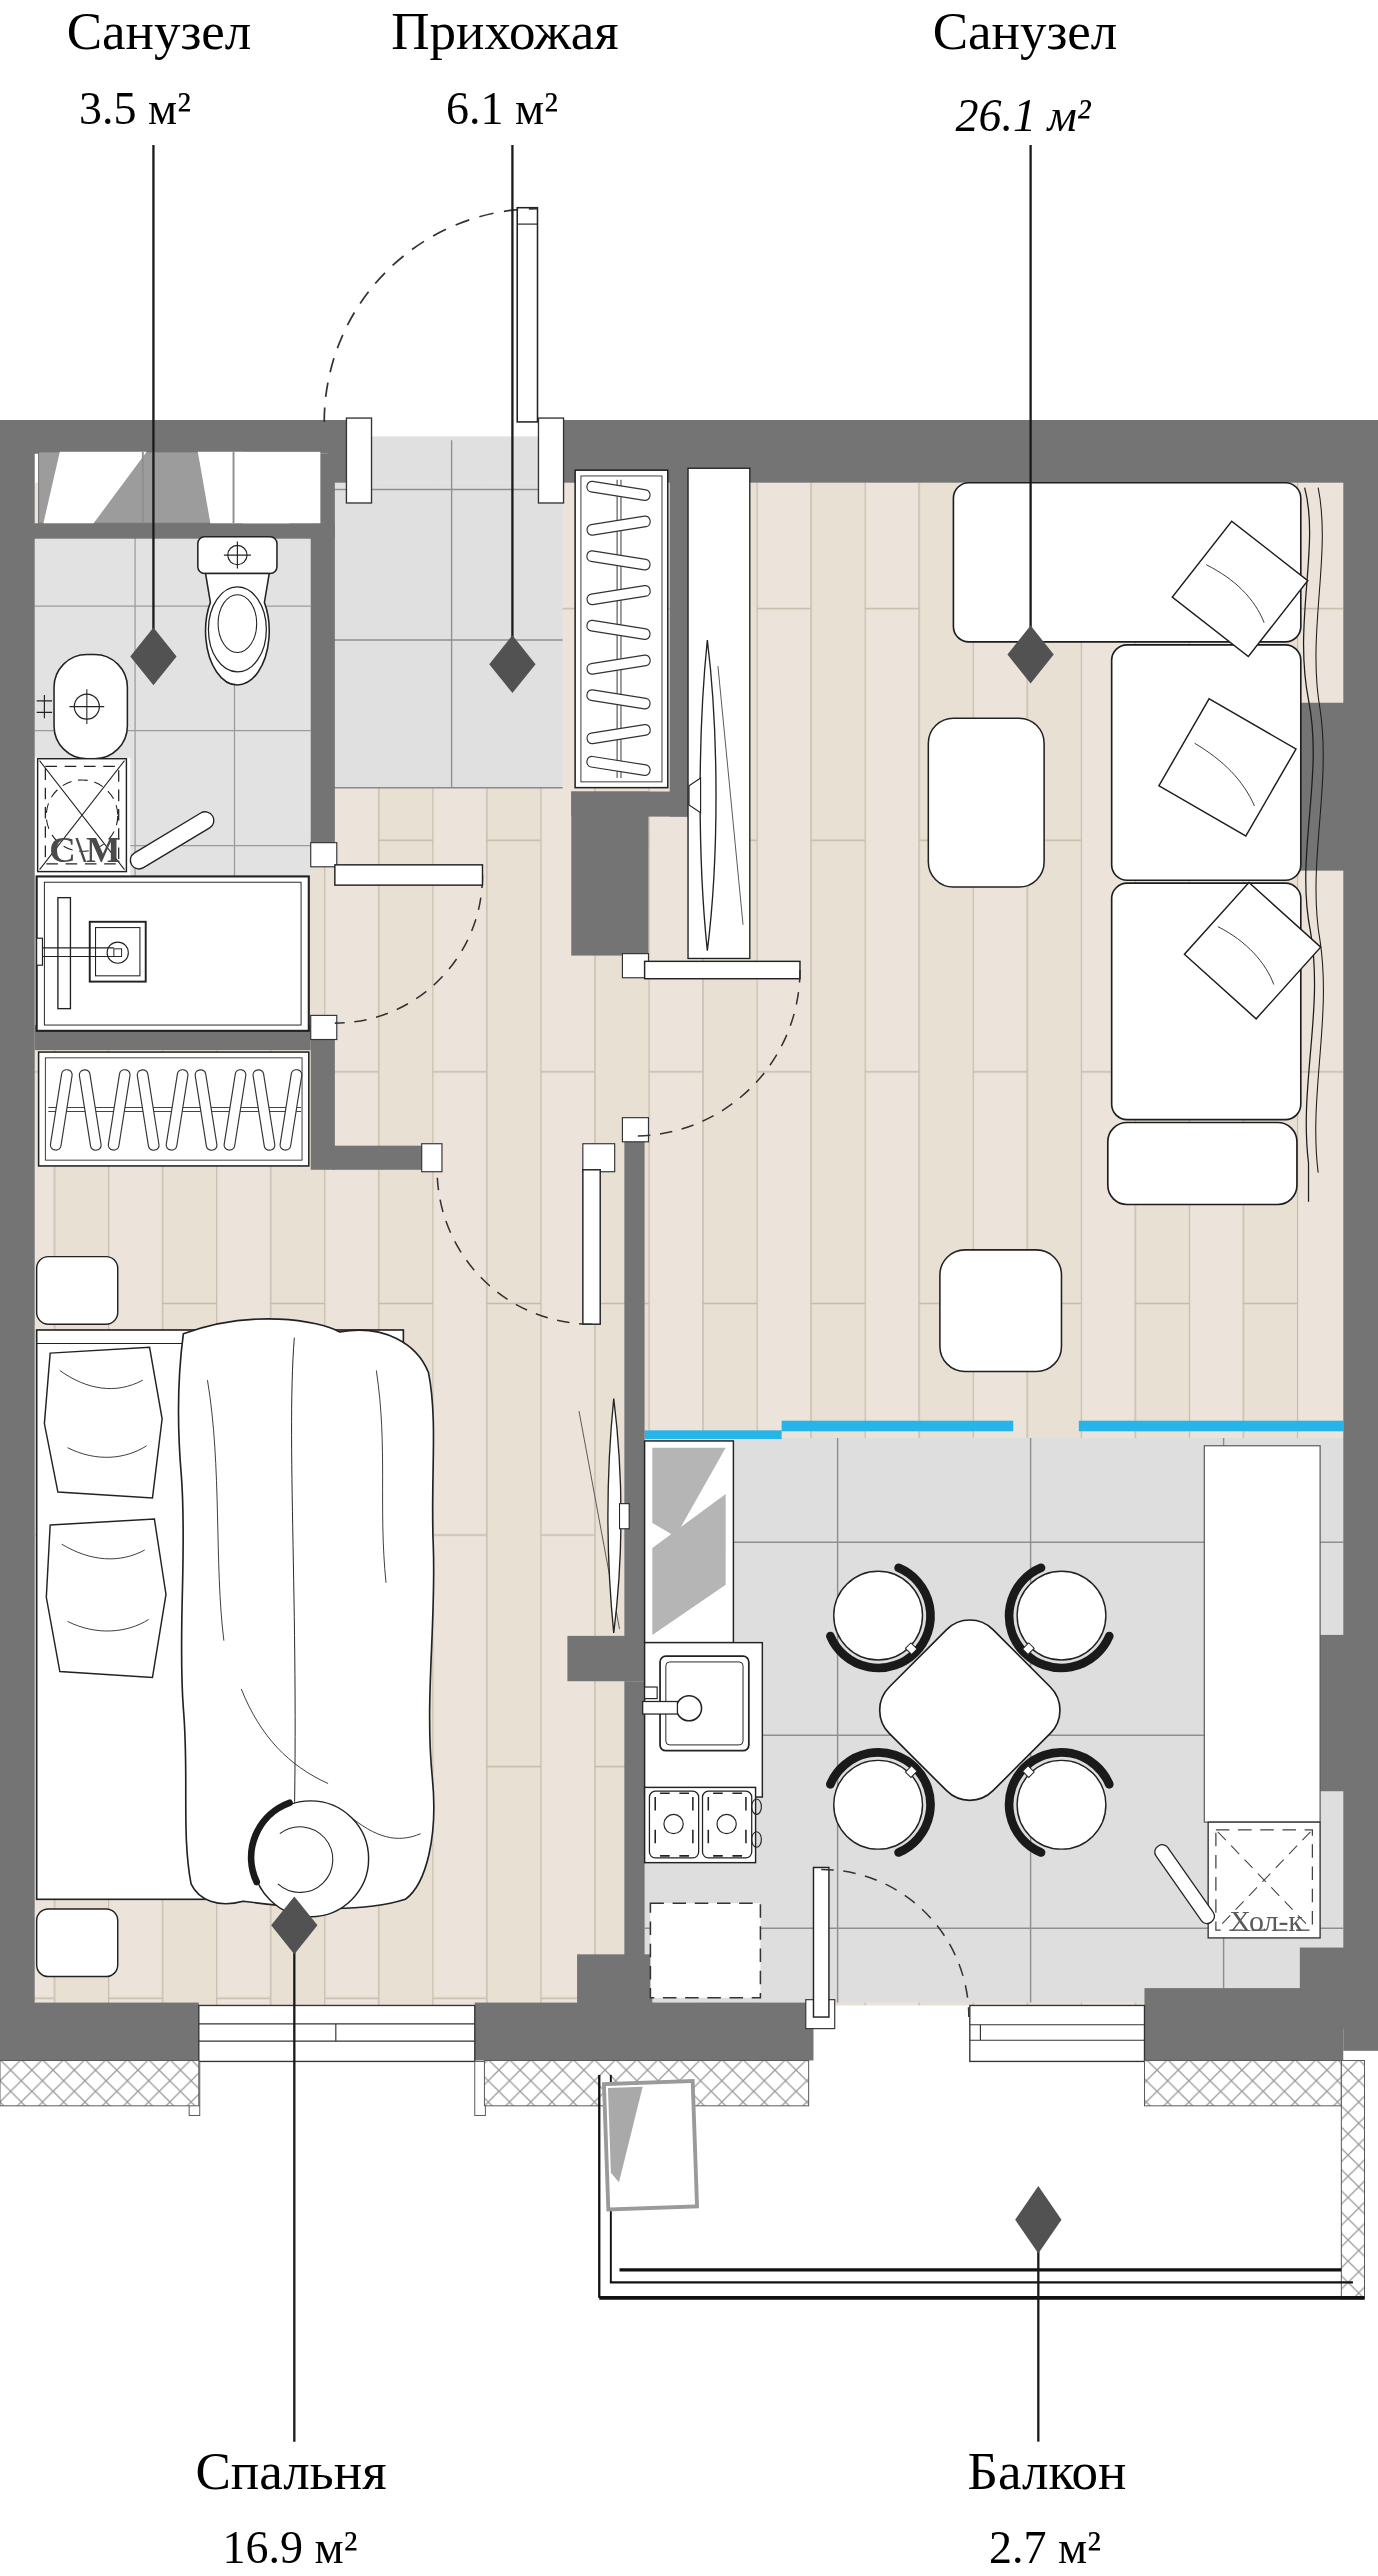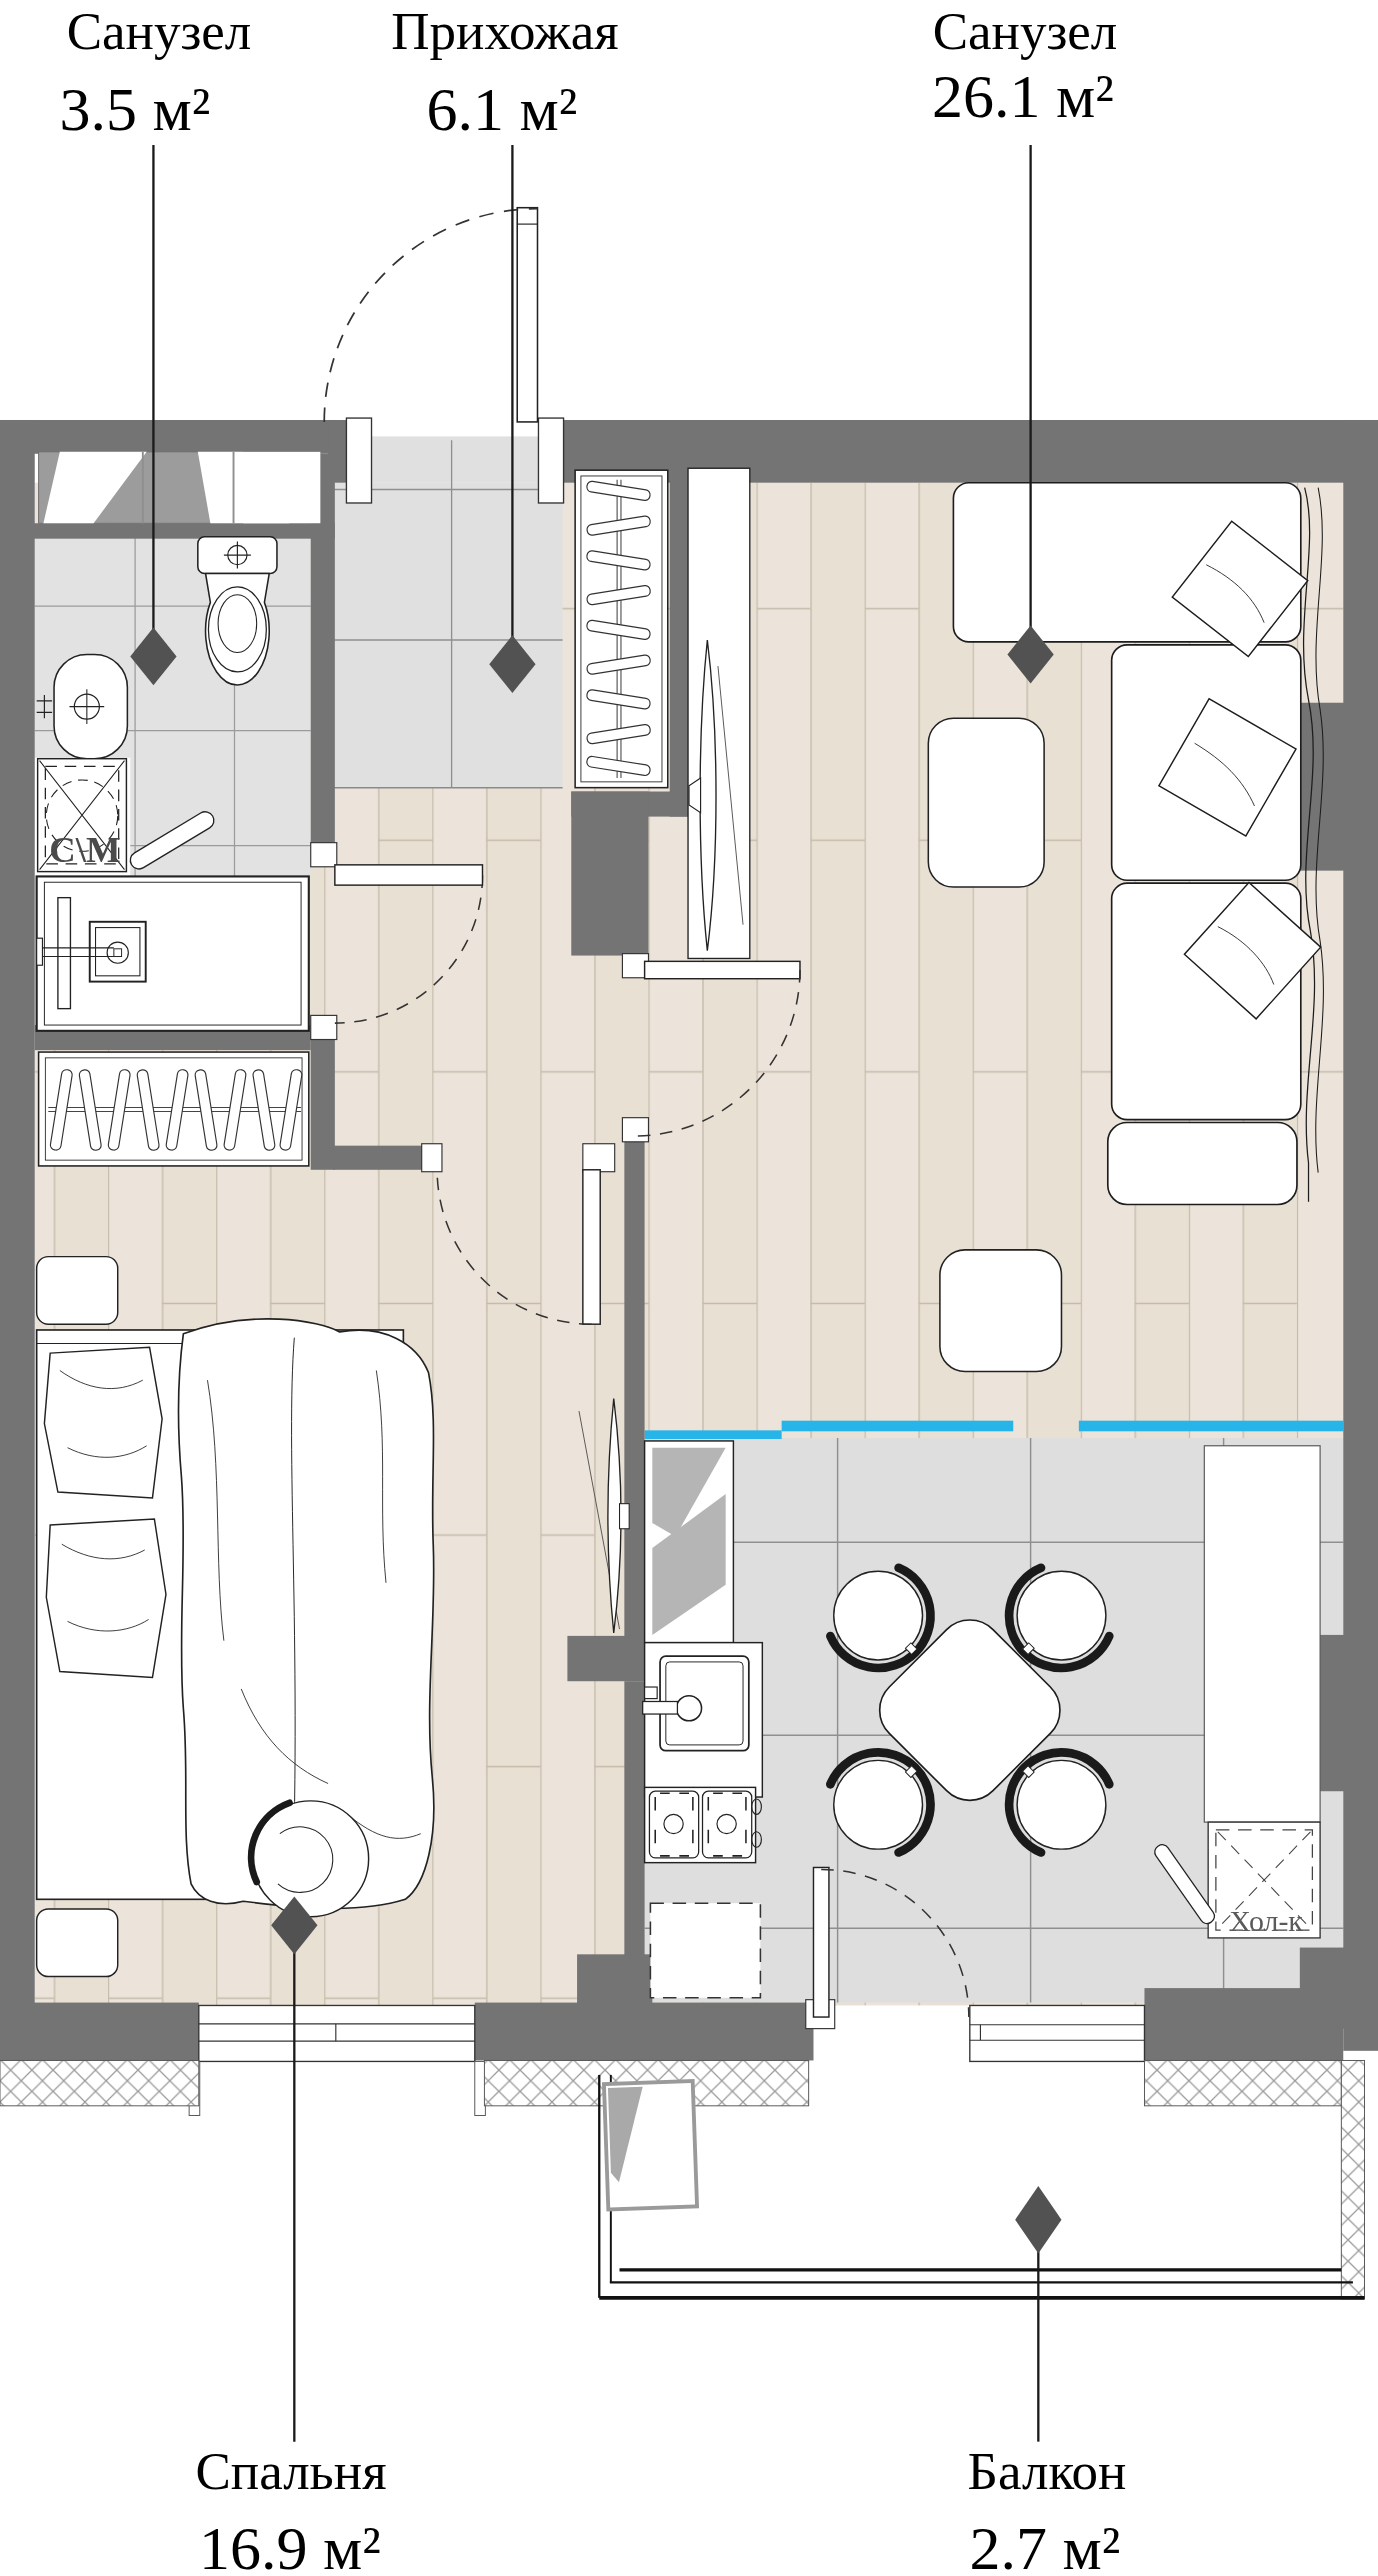--- a/index.html
+++ b/index.html
@@ -2,21 +2,21 @@
 <html><head>
 <meta charset="utf-8">
 <style>
   html,body{margin:0;padding:0;background:#fff;}
   #stage{position:relative;width:1378px;height:2576px;background:#fff;overflow:hidden;
          font-family:"Liberation Serif","DejaVu Serif",serif;}
   #plan-svg{position:absolute;left:0;top:0;}
   .room-label{position:absolute;transform:translate(-50%,-50%);text-align:center;
               color:#000;white-space:nowrap;line-height:1;}
   .room-name{font-size:53px;}
-  .room-area{font-size:62px;}
+  .room-area{font-size:46px;}
 </style>
 </head>
 <body>
 
 <div id="stage">
 
 <svg id="plan-svg" width="1378" height="2576" viewBox="0 0 1428 2669">
   <defs>
     <pattern id="wood" width="112" height="480" patternUnits="userSpaceOnUse">
       <rect width="112" height="480" fill="#ece4da"></rect>
@@ -415,21 +415,21 @@
 <div class="room-label" style="left:505px;top:31px;">
   <div class="room-name">Прихожая</div>
 </div>
 <div class="room-label" style="left:502px;top:109px;">
   <div class="room-area">6.1 м²</div>
 </div>
 
 <div class="room-label" style="left:1025px;top:31px;">
   <div class="room-name">Санузел</div>
 </div>
-<div class="room-label" style="left:1023px;top:96px;">
+<div class="room-label" style="left:1023px;top:116px;font-style:italic;">
   <div class="room-area">26.1 м²</div>
 </div>
 
 <div class="room-label" style="left:291px;top:2471px;">
   <div class="room-name">Спальня</div>
 </div>
 <div class="room-label" style="left:290px;top:2548px;">
   <div class="room-area">16.9 м²</div>
 </div>
 

